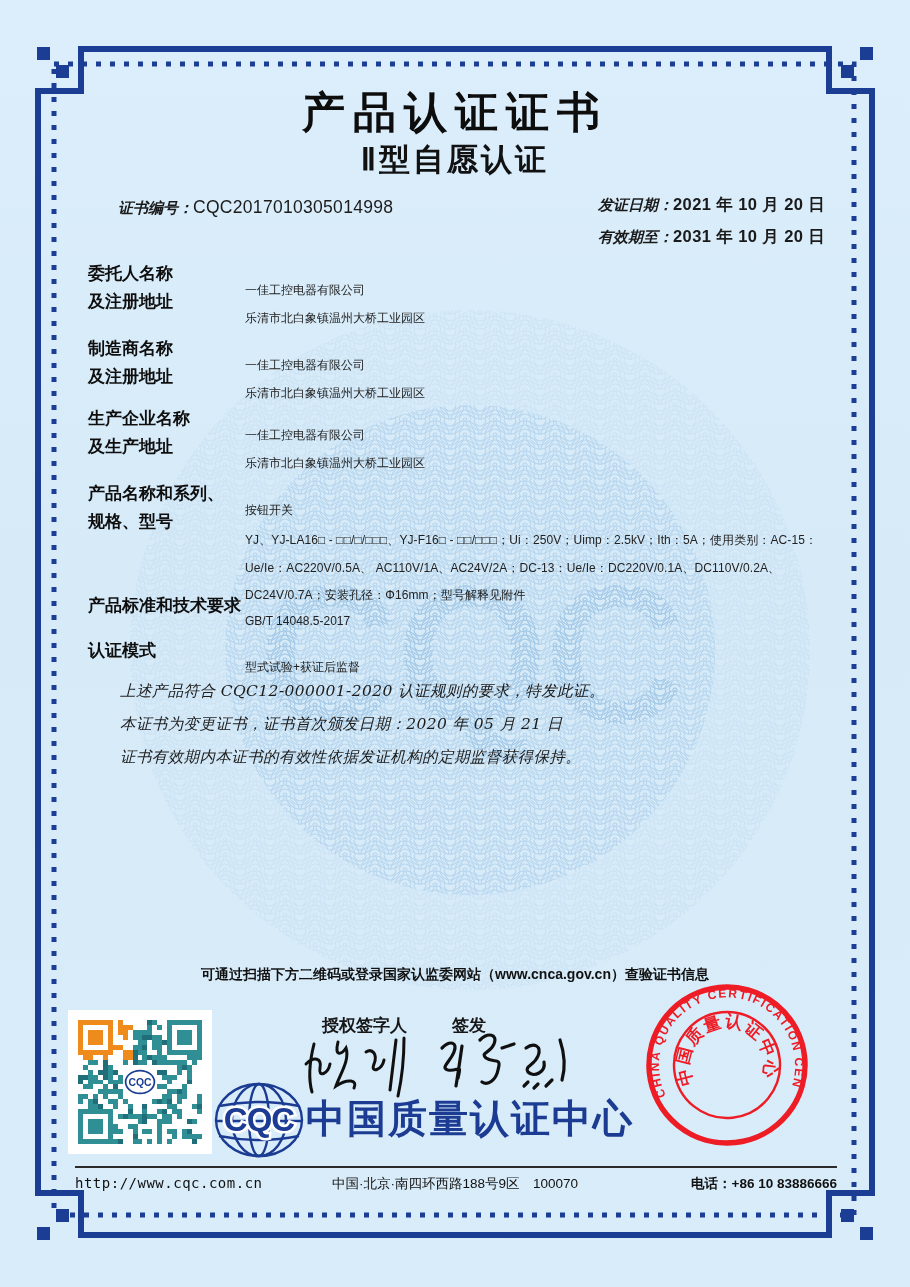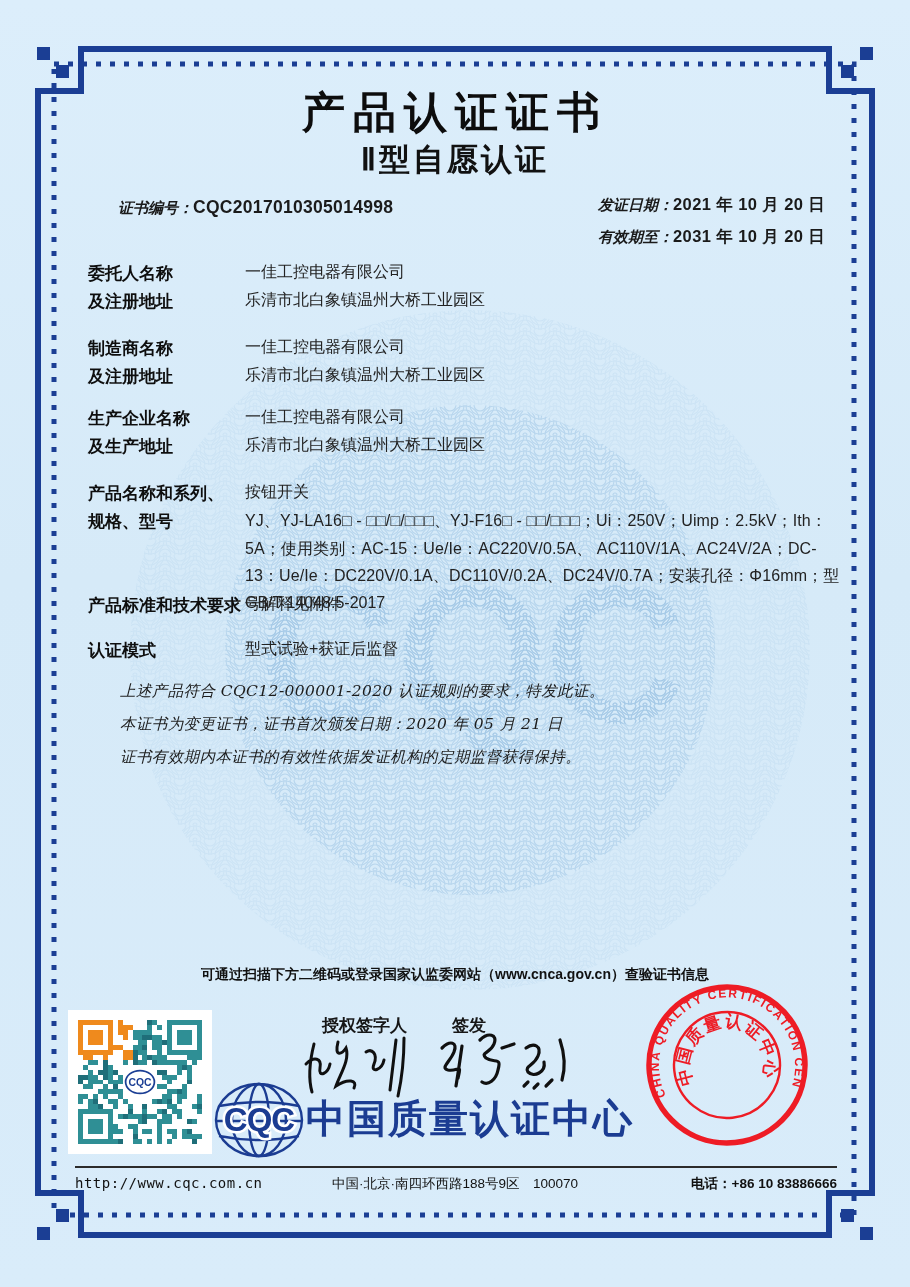--- a/index.html
+++ b/index.html
@@ -8,25 +8,25 @@
     background:linear-gradient(180deg,#dceefb 0%,#d6eaf8 45%,#d9ecfa 100%);
     font-family:"Liberation Sans",sans-serif;color:#1a1a1a;
   }
   .abs{position:absolute;}
   svg{display:block;}
   .title{left:0;right:0;top:84px;text-align:center;font-size:43px;font-weight:900;letter-spacing:8px;color:#0d0d0d;}
   .subtitle{left:0;right:0;top:139px;text-align:center;font-size:31px;font-weight:600;letter-spacing:3px;color:#111;}
   .kai{font-family:"DejaVu Serif","Liberation Serif",serif;font-style:italic;}
   .kai-b{font-weight:bold;}
   .certno{left:118px;top:197px;font-size:15px;}
-  .certno .num{font-family:"Liberation Sans",sans-serif;font-style:normal;font-size:17.5px;font-weight:700;letter-spacing:.3px;color:#1b1b1b;}
+  .certno .num{font-family:"Liberation Sans",sans-serif;font-style:normal;font-size:17.5px;font-weight:400;letter-spacing:.3px;color:#1b1b1b;}
   .daterow{left:598px;font-size:15px;font-weight:bold;}
   .daterow .dval{font-family:"Liberation Sans",sans-serif;font-style:normal;font-size:16.5px;font-weight:600;letter-spacing:.4px;}
   .flabel{left:88px;width:160px;font-size:17px;font-weight:bold;color:#0e0e0e;white-space:nowrap;}
-  .fvalue{left:245px;width:605px;font-size:16px;color:#222;}
+  .fvalue{left:245px;width:605px;font-size:12px;color:#222;margin-top:20px;}
   .spec{line-height:27.5px;letter-spacing:.1px;}
   .stmt{left:88px;width:740px;font-size:15.5px;color:#1c1c1c;letter-spacing:.4px;margin-left:32px;}
   .note{left:0;right:0;top:966px;text-align:center;font-size:14px;font-weight:bold;color:#111;}
   .signlabel{font-size:17px;font-weight:600;color:#161616;}
   .orgname{left:306px;top:1092px;font-size:39px;font-weight:600;letter-spacing:2px;color:#1b3c92;white-space:nowrap;}
   .footrule{left:75px;top:1166px;width:762px;height:2px;background:#2b2b2b;}
   .foot{top:1175px;font-size:13.5px;color:#111;}
   .foot-url{left:75px;font-family:"DejaVu Sans Mono","Liberation Mono",monospace;font-size:14px;letter-spacing:.5px;}
   .foot-addr{left:0;right:0;text-align:center;font-weight:500;}
   .foot-phone{right:73px;font-weight:700;text-align:center;}

